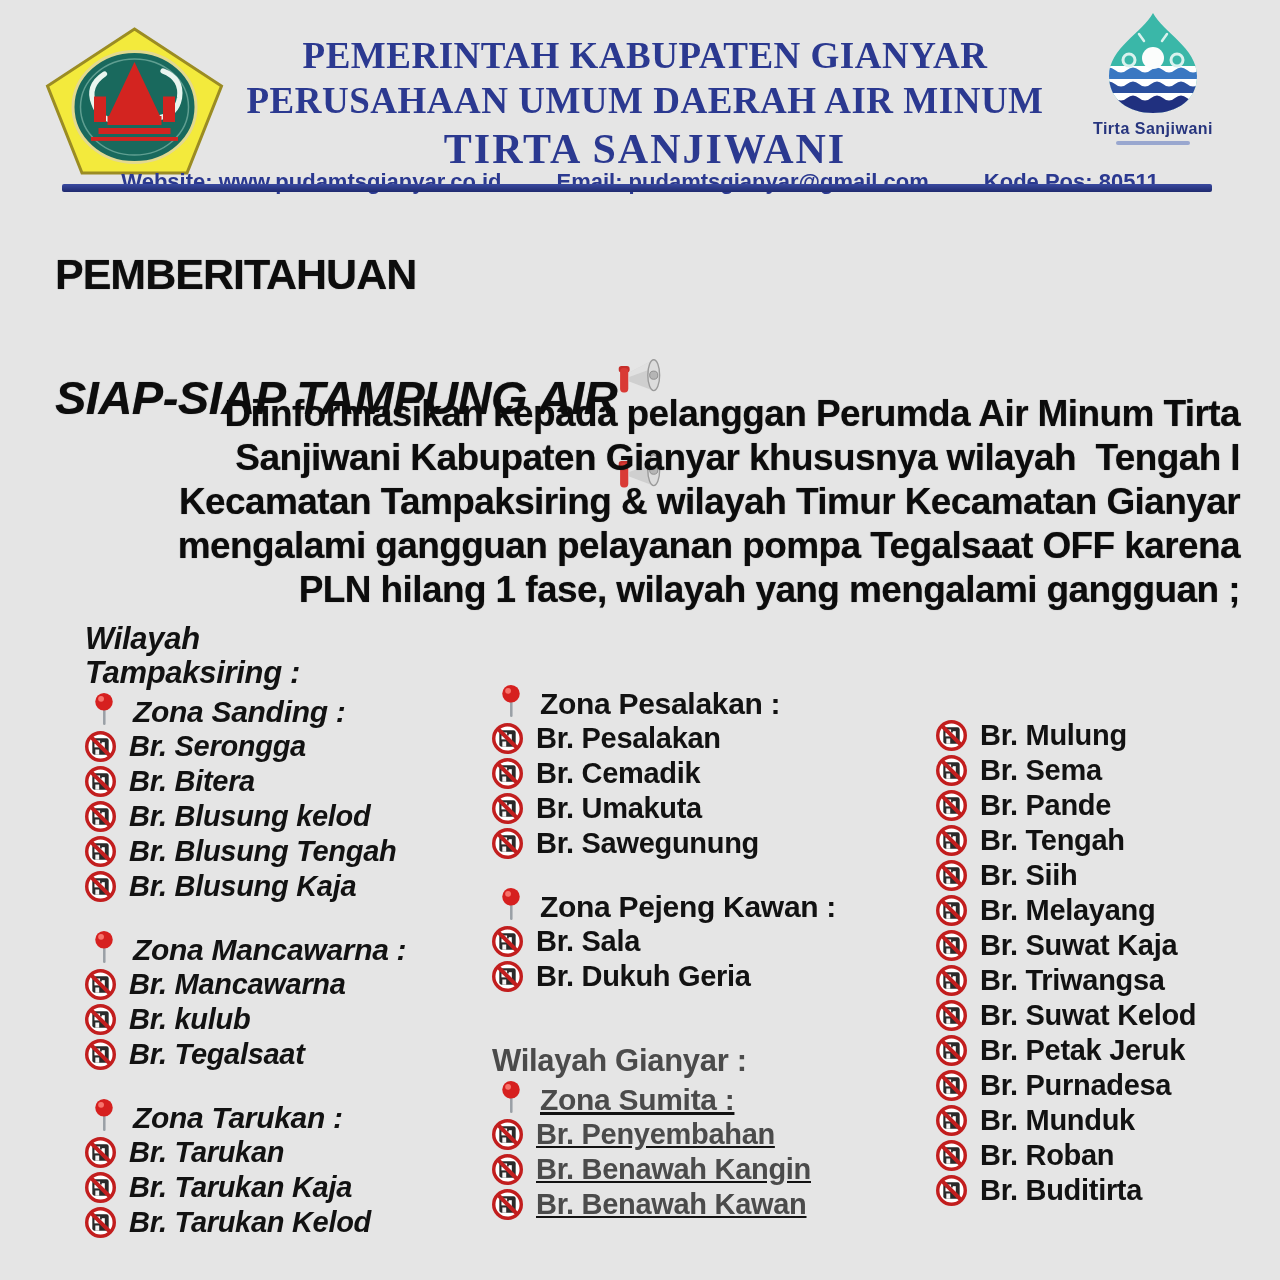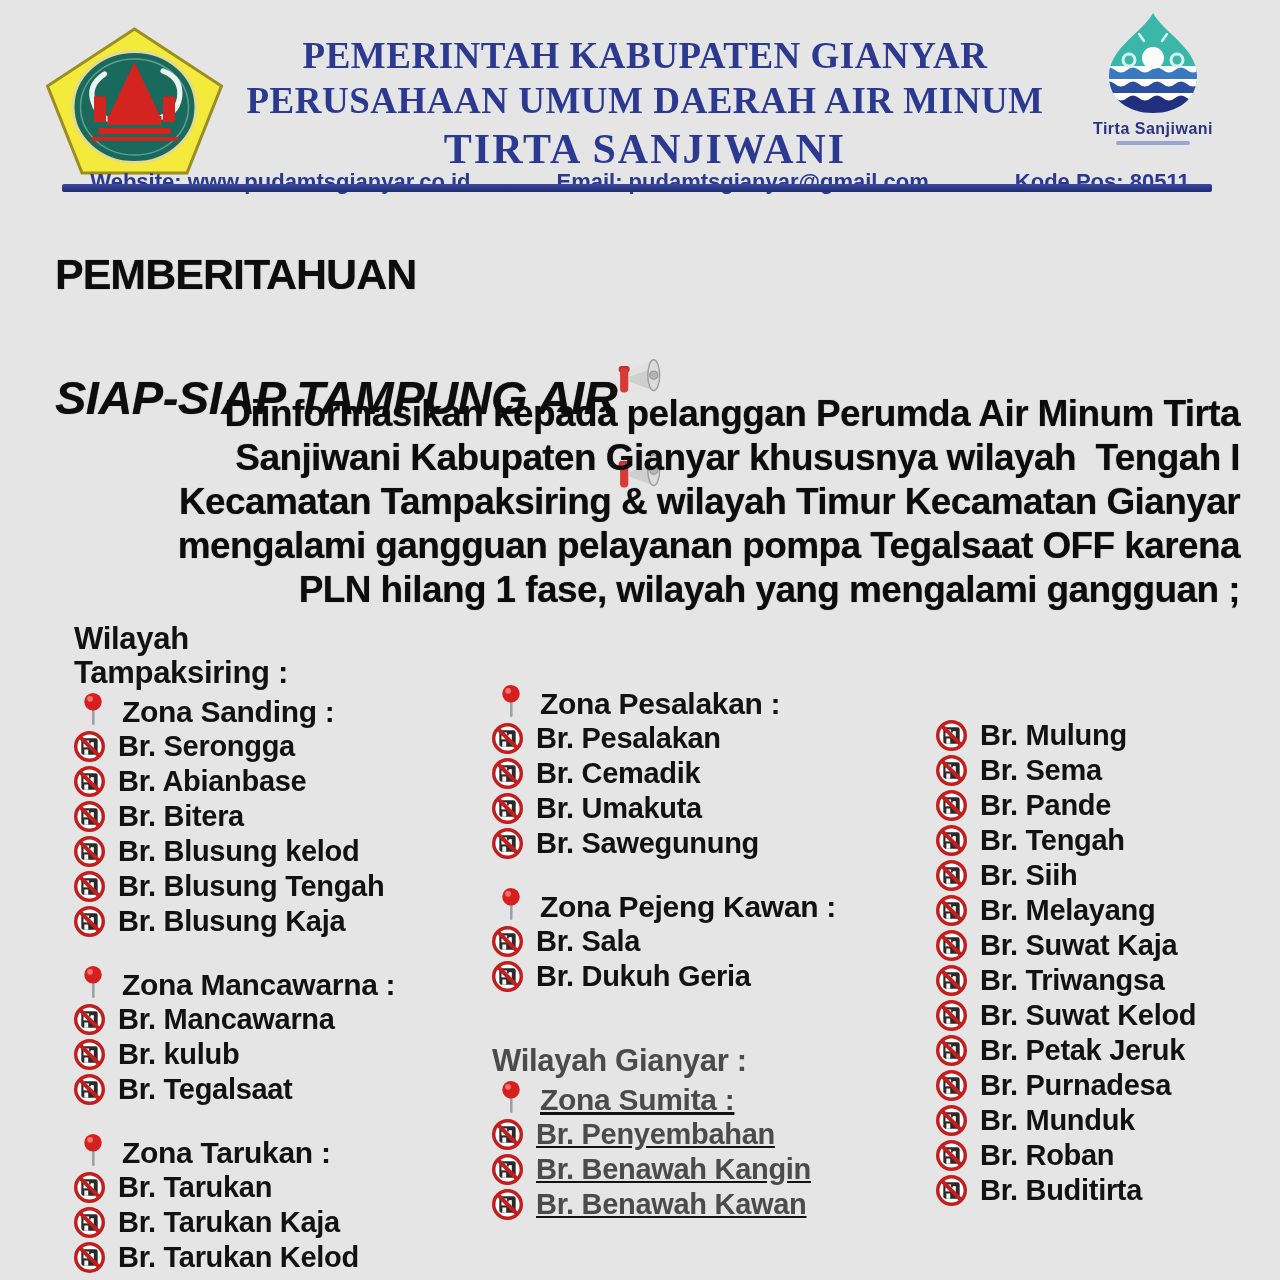--- a/index.html
+++ b/index.html
@@ -17,21 +17,21 @@
     font-family:"Liberation Serif", serif;font-weight:700;color:#2b3990;}
   .lh-line1{font-size:37px;line-height:44px;letter-spacing:.5px;}
   .lh-line2{font-size:37px;line-height:46px;letter-spacing:.5px;}
   .lh-line3{font-size:42px;line-height:50px;letter-spacing:2px;}
   .right-logo{position:absolute;left:1078px;top:10px;width:150px;text-align:center;}
   .right-logo svg{display:block;margin:0 auto;}
   .right-logo-label{font-size:16px;font-weight:700;color:#27357e;letter-spacing:.5px;margin-top:-2px;}
   .right-logo-tagline{width:74px;height:4px;margin:3px auto 0;background:rgba(60,90,180,.45);border-radius:2px;}
   .addr1{position:absolute;left:40px;top:144px;width:1200px;text-align:center;
     font-size:22px;font-weight:700;color:#2b3990;}
-  .addr2{position:absolute;left:40px;top:169px;width:1200px;display:flex;justify-content:center;gap:86px;
+  .addr2{position:absolute;left:40px;top:169px;width:1200px;display:flex;justify-content:center;gap:55px;
     font-size:22px;font-weight:700;color:#2b3990;}
   .rule{position:absolute;left:62px;top:184px;width:1150px;height:8px;
     background:linear-gradient(#3a4aa0,#1f2a6f);border-radius:2px;}
   
   .title{position:absolute;left:55px;top:250px;font-size:43px;font-weight:700;letter-spacing:-1px;
     color:#0d0d0d;text-shadow:0 0 1px rgba(0,0,0,.55);}
   .subtitle{position:absolute;left:55px;top:302px;display:flex;align-items:center;
     font-size:47px;font-weight:700;letter-spacing:-.5px;color:#0d0d0d;text-shadow:0 0 1px rgba(0,0,0,.5);font-style:italic;}
   .subtitle .icon{margin-left:10px;transform:translateY(5px);}
   .subtitle .icon + .icon{margin-left:-12px;}
@@ -128,21 +128,21 @@
   </div>
   <div class="body-lines" id="notice-body">
       <div class="body-line">Diinformasikan kepada pelanggan Perumda Air Minum Tirta</div>
       <div class="body-line">Sanjiwani Kabupaten Gianyar khususnya wilayah  Tengah I</div>
       <div class="body-line">Kecamatan Tampaksiring &amp; wilayah Timur Kecamatan Gianyar</div>
       <div class="body-line">mengalami gangguan pelayanan pompa Tegalsaat OFF karena</div>
       <div class="body-line">PLN hilang 1 fase, wilayah yang mengalami gangguan ;</div>
     </div>
 
   <div id="columns">
-      <div class="col" style="left: 74px; top: 622px; width: 400px;">
+      <div class="col" style="left: 85px; top: 622px; width: 400px; font-style: italic;">
         <div style="margin-top: 0px;">
           <div class="col-heading">Wilayah</div>
           <div class="col-heading">Tampaksiring :</div>
         </div>
         <div style="margin-top: 2px;">
           <div class="zone-row">
             <span class="icon">
               <svg width="26" height="37" viewBox="0 0 26 38">
                 <rect x="12" y="15" width="2.6" height="19" rx="1.3" fill="#9aa0a6"></rect>
                 <circle cx="13" cy="10" r="9" fill="#d6201f"></circle>
@@ -165,42 +165,20 @@
                   <rect x="11" y="14.5" width="9" height="4.5" fill="#fff"></rect>
                   <rect x="19.5" y="13" width="3.5" height="7.5" fill="#fff"></rect>
                   <rect x="13.5" y="11" width="4" height="3" fill="#fff"></rect>
                   <rect x="12" y="21.5" width="4.5" height="6" fill="#fff" opacity="0.95"></rect>
                   <rect x="15.8" y="-4" width="4.6" height="44" fill="#c21e1e" transform="rotate(-45 18 18)"></rect>
                 </g>
                 <circle cx="18" cy="18" r="16" fill="none" stroke="#c21e1e" stroke-width="4"></circle>
               </svg>
             </span>
             <span class="item-label">Br. Serongga</span>
-          </div>
-          <div class="item-row">
-            <span class="icon">
-              <svg width="31" height="31" viewBox="0 0 36 36">
-                <defs>
-                  <clipPath id="nwclip">
-                    <circle cx="18" cy="18" r="16"></circle>
-                  </clipPath>
-                </defs>
-                <circle cx="18" cy="18" r="16" fill="#fff"></circle>
-                <g clip-path="url(#nwclip)">
-                  <rect x="8.5" y="8.5" width="19" height="19" rx="2.5" fill="#2a2a2a"></rect>
-                  <rect x="11" y="14.5" width="9" height="4.5" fill="#fff"></rect>
-                  <rect x="19.5" y="13" width="3.5" height="7.5" fill="#fff"></rect>
-                  <rect x="13.5" y="11" width="4" height="3" fill="#fff"></rect>
-                  <rect x="12" y="21.5" width="4.5" height="6" fill="#fff" opacity="0.95"></rect>
-                  <rect x="15.8" y="-4" width="4.6" height="44" fill="#c21e1e" transform="rotate(-45 18 18)"></rect>
-                </g>
-                <circle cx="18" cy="18" r="16" fill="none" stroke="#c21e1e" stroke-width="4"></circle>
-              </svg>
-            </span>
-            <span class="item-label">Br. Abianbase</span>
           </div>
           <div class="item-row">
             <span class="icon">
               <svg width="31" height="31" viewBox="0 0 36 36">
                 <defs>
                   <clipPath id="nwclip">
                     <circle cx="18" cy="18" r="16"></circle>
                   </clipPath>
                 </defs>
                 <circle cx="18" cy="18" r="16" fill="#fff"></circle>

